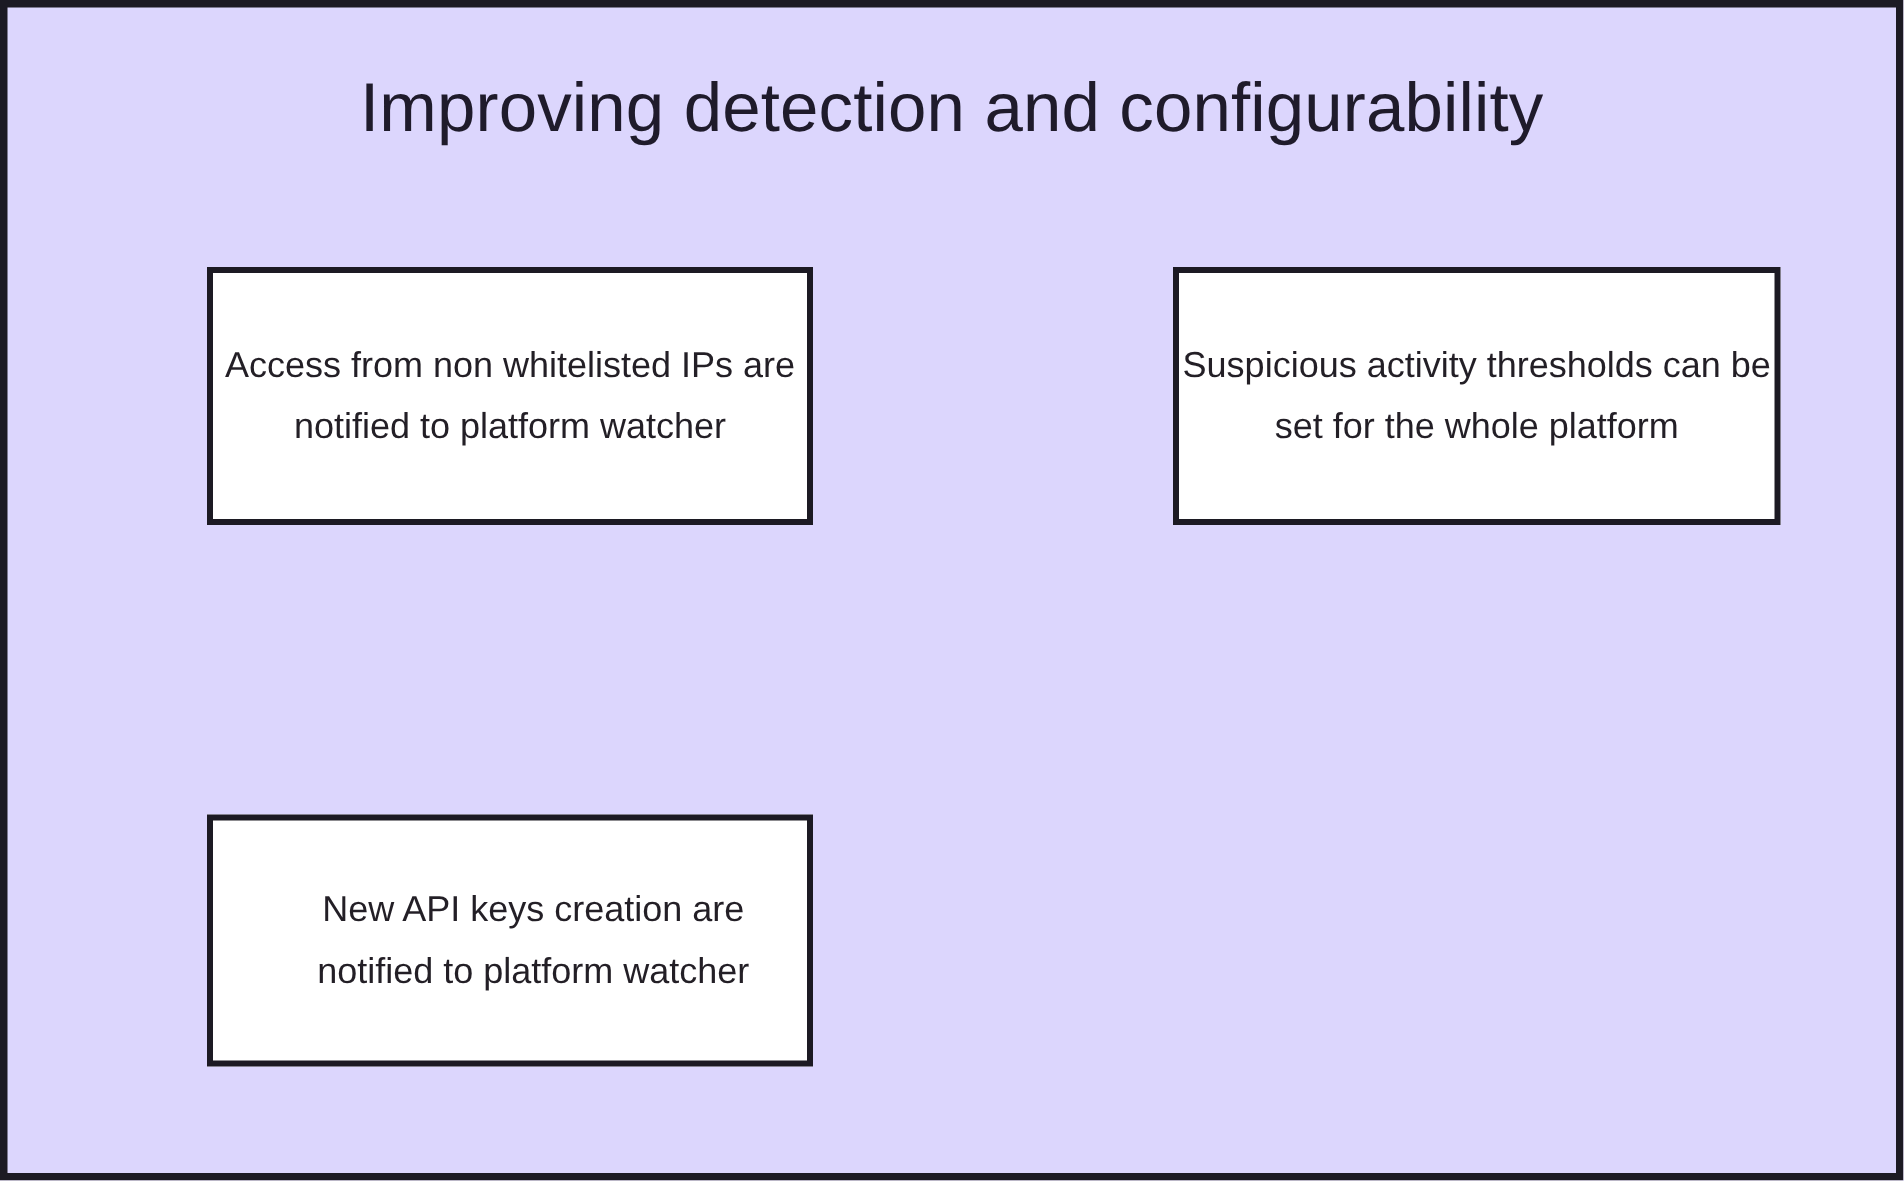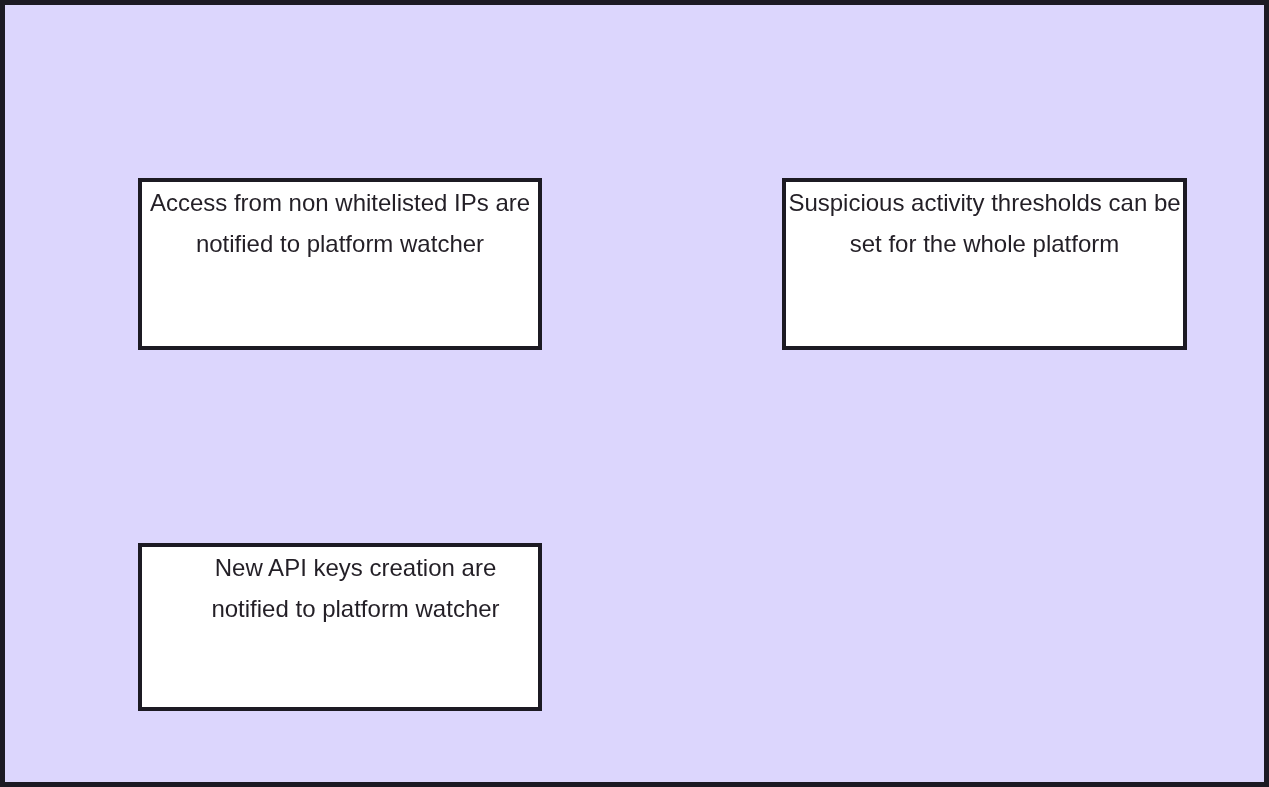--- a/index.html
+++ b/index.html
@@ -32,20 +32,21 @@
     letter-spacing: 0.1px;
     white-space: nowrap;
   }
 
   .node-box {
     position: absolute;
     box-sizing: border-box;
     background: #ffffff;
     border: 4px solid #1c1a23;
     display: flex;
+    align-items: center;
     justify-content: center;
     text-align: center;
   }
 
   .node-text {
     display: block;
     width: 100%;
     padding: 0 2px;
     font-size: 24px;
     line-height: 41px;
@@ -75,20 +76,21 @@
     width: 404px;
     height: 168px;
     padding-left: 31px;
   }
 </style>
 </head>
 <body>
 
 <div id="canvas">
 
+  <div id="slide-title">Improving detection and configurability</div>
 
   <div class="node-box" id="node-access-whitelisted">
     <span class="node-text">Access from non whitelisted IPs are notified to platform watcher</span>
   </div>
 
   <div class="node-box" id="node-suspicious-thresholds">
     <span class="node-text">Suspicious activity thresholds can be set for the whole platform</span>
   </div>
 
   <div class="node-box" id="node-api-keys">

